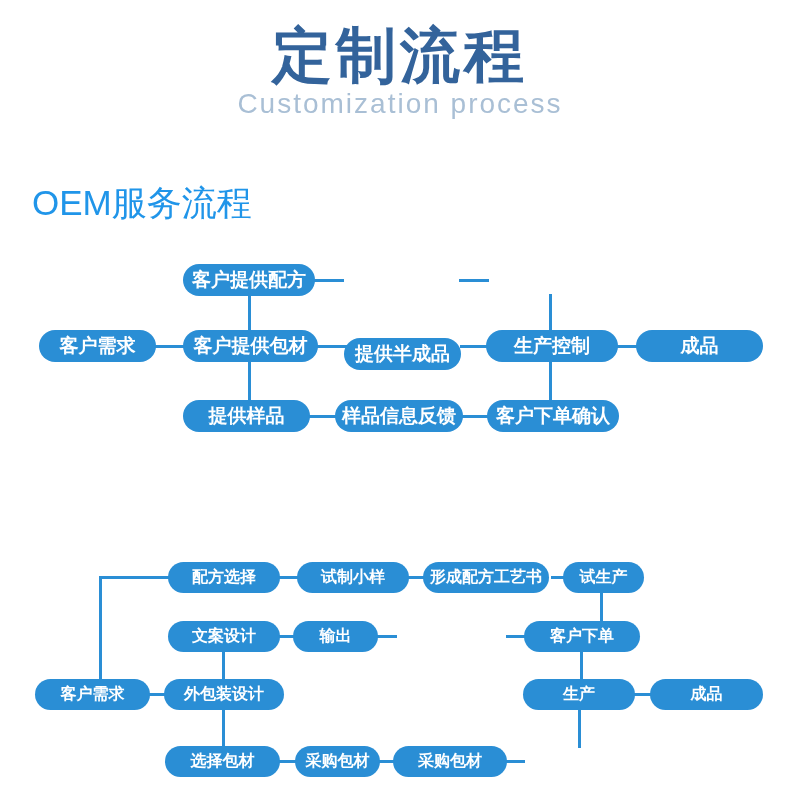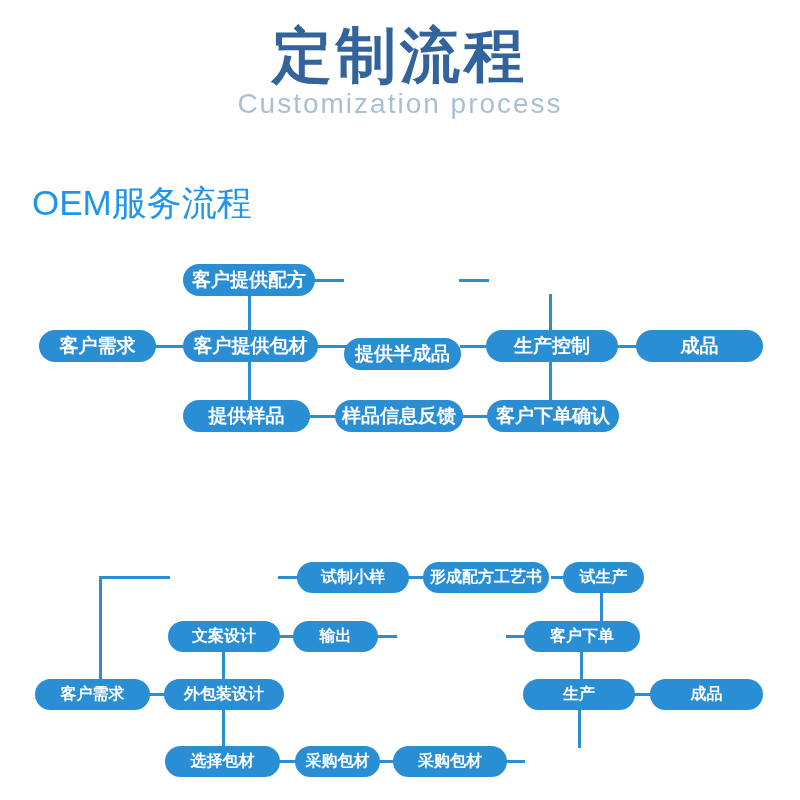--- a/index.html
+++ b/index.html
@@ -66,20 +66,21 @@
   <div class="hl" style="left:278px;top:760px;width:19px"></div>
   <div class="hl" style="left:378px;top:760px;width:17px"></div>
   <div class="hl" style="left:505px;top:760px;width:20px"></div>
   <div class="vl" style="left:99px;top:576px;height:105px"></div>
   <div class="vl" style="left:222px;top:650px;height:31px"></div>
   <div class="vl" style="left:222px;top:708px;height:40px"></div>
   <div class="vl" style="left:600px;top:591px;height:32px"></div>
   <div class="vl" style="left:580px;top:650px;height:31px"></div>
   <div class="vl" style="left:578px;top:708px;height:40px"></div>
 
+  <div class="pill sm" style="left:168px;top:562px;width:112px">配方选择</div>
   <div class="pill sm" style="left:297px;top:562px;width:112px">试制小样</div>
   <div class="pill sm" style="left:423px;top:562px;width:126px">形成配方工艺书</div>
   <div class="pill sm" style="left:563px;top:562px;width:81px">试生产</div>
   <div class="pill sm" style="left:293px;top:621px;width:85px">输出</div>
   <div class="pill sm" style="left:168px;top:621px;width:112px">文案设计</div>
   <div class="pill sm" style="left:524px;top:621px;width:116px">客户下单</div>
   <div class="pill sm" style="left:35px;top:679px;width:115px">客户需求</div>
   <div class="pill sm" style="left:164px;top:679px;width:120px">外包装设计</div>
   <div class="pill sm" style="left:523px;top:679px;width:112px">生产</div>
   <div class="pill sm" style="left:650px;top:679px;width:113px">成品</div>

